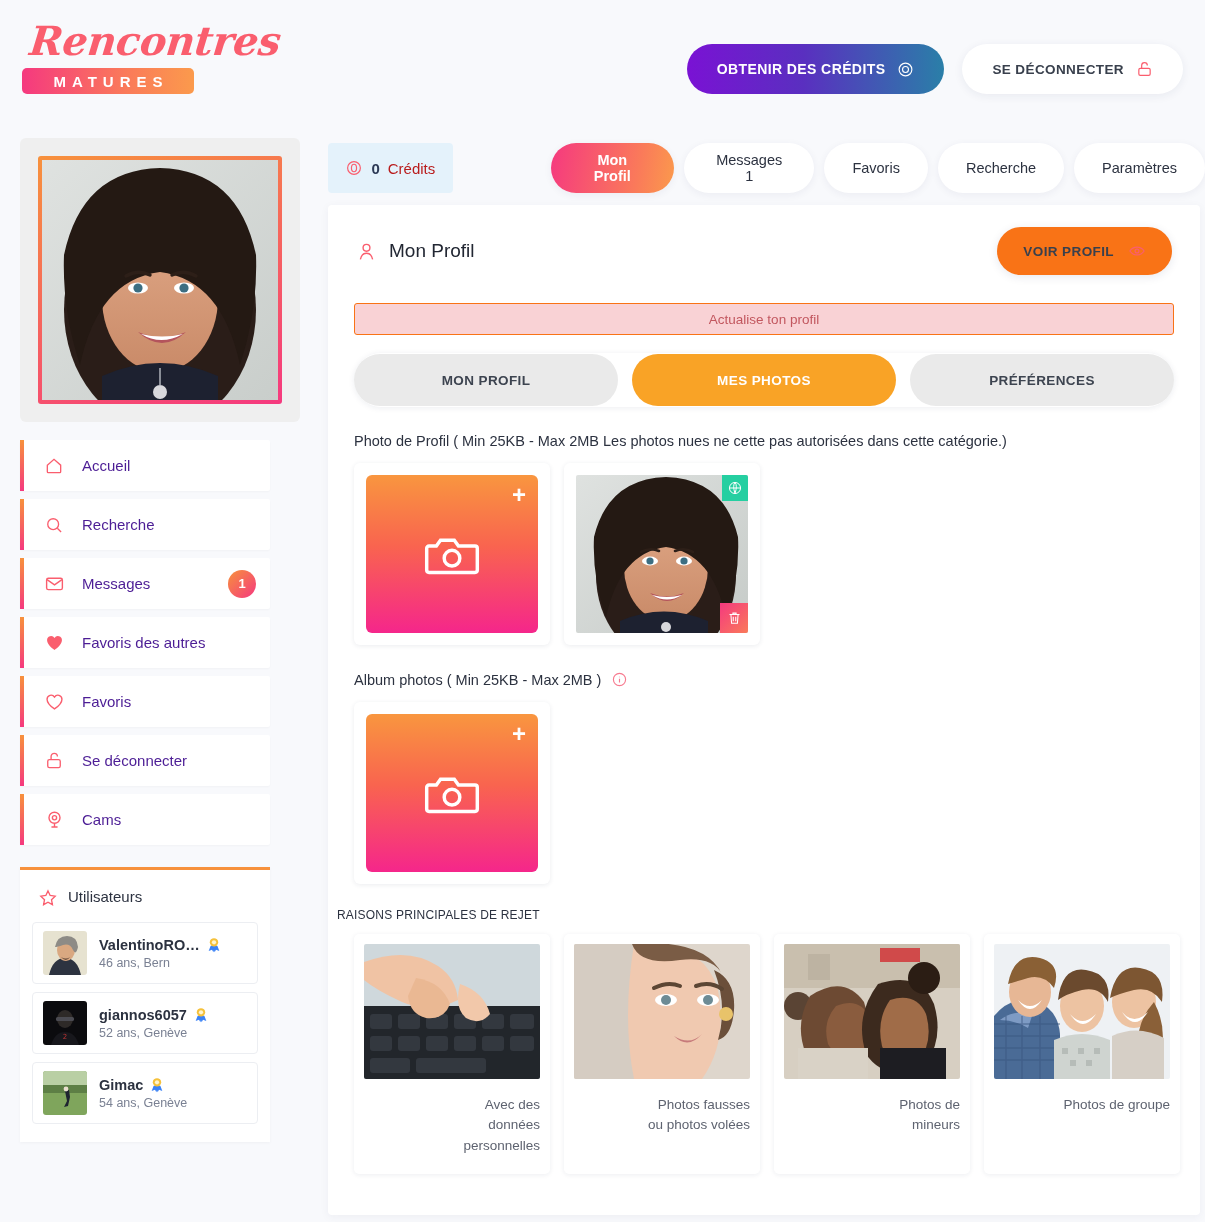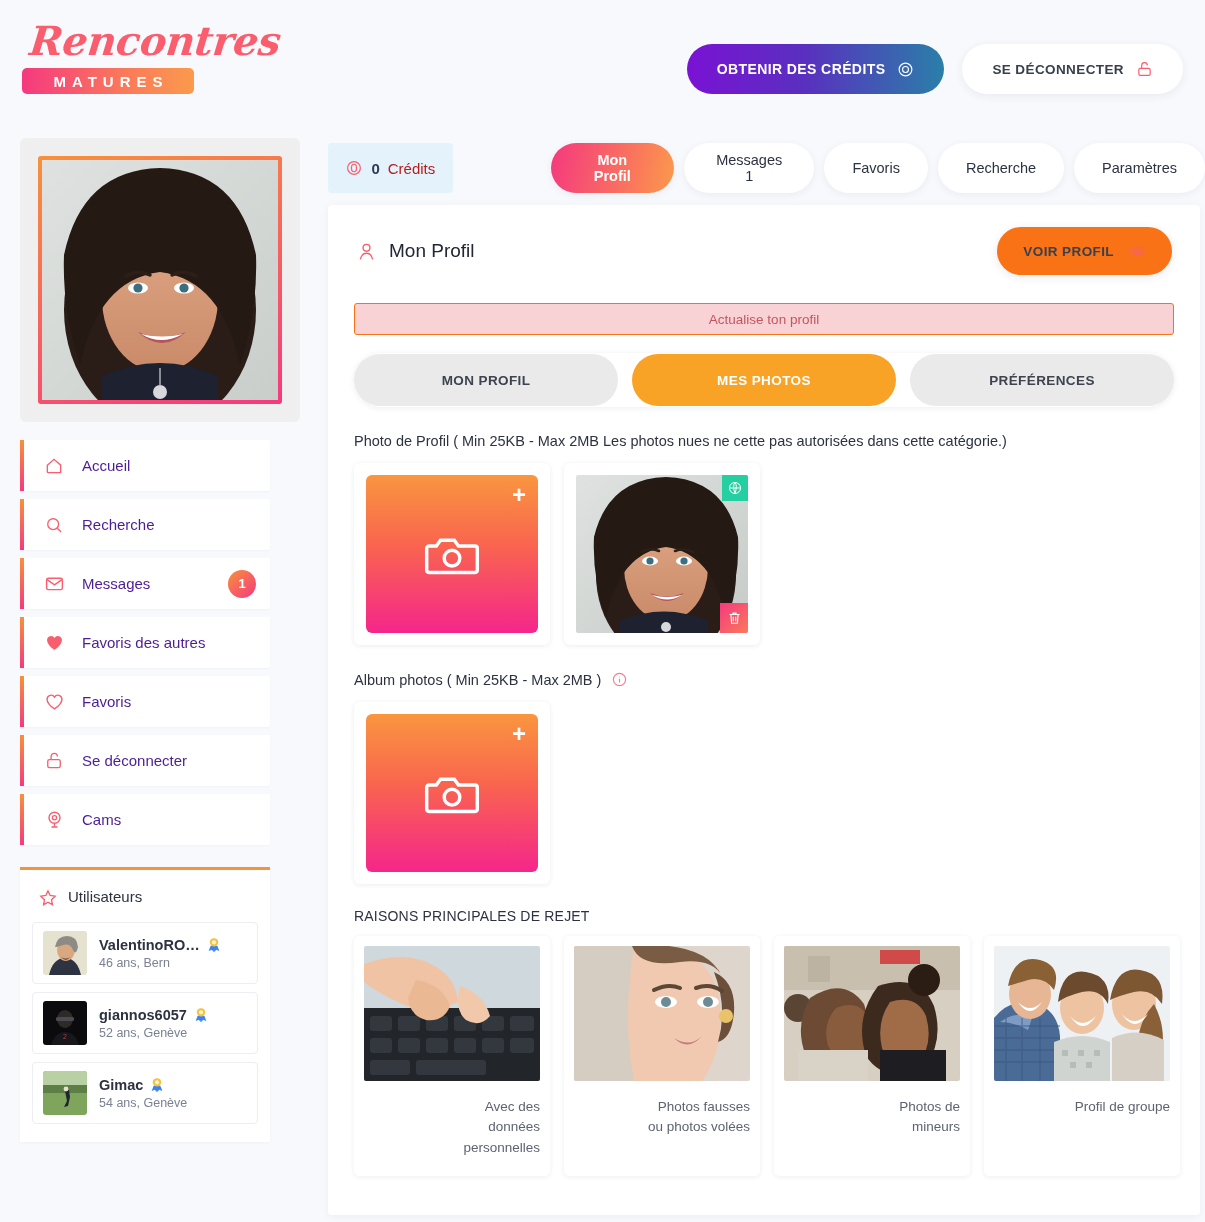--- a/index.html
+++ b/index.html
@@ -206,21 +206,21 @@
     background: #25cfa1; display: flex; align-items: center; justify-content: center;
     cursor: pointer;
   }
   .badge-trash {
     position: absolute; right: 0; bottom: 0; width: 28px; height: 30px;
     background: linear-gradient(135deg,#f5397f 0%, #fa7a5a 100%);
     display: flex; align-items: center; justify-content: center; cursor: pointer;
   }
 
   .reject-title {
-    margin: 24px 0 0 26px; font-size: 14px; color: #2c3240; letter-spacing: .2px;
+    margin: 24px 0 0 9px; font-size: 12px; color: #2c3240; letter-spacing: .2px;
   }
   .reject-row { display: flex; gap: 14px; margin: 12px 0 0 26px; }
   .reject-card {
     width: 196px; background: #fff; border-radius: 5px;
     box-shadow: 0 1px 5px rgba(30,40,80,.08);
     padding: 10px; text-align: center;
   }
   .reject-img {
     width: 176px; height: 135px; border-radius: 2px; overflow: hidden;
   }
@@ -671,16 +671,16 @@
               <rect x="76" y="116" width="6" height="6"></rect>
               <rect x="92" y="116" width="6" height="6"></rect>
             </g>
           <ellipse cx="140" cy="58" rx="22" ry="26" fill="#edc3a2"></ellipse>
           <path d="M116 54 q6 -34 30 -30 q26 4 22 34 q-10 -16 -28 -12 q-16 4 -24 8Z" fill="#7d5632"></path>
           <path d="M160 58 q14 26 6 56 l-22 0 q-4 -34 16 -56Z" fill="#8a6038"></path>
           <path d="M128 68 q12 14 26 0 q-13 20 -26 0Z" fill="#fff"></path>
           <path d="M118 92 q26 -12 52 2 l0 41 l-52 0Z" fill="#d6cfc6"></path>
         </svg>
       </div>
-      <div class="reject-cap">Profil de groupe</div>
+      <div class="reject-cap">Photos de groupe</div>
     </div>
   </div>
 </div>
 
 </body></html>

